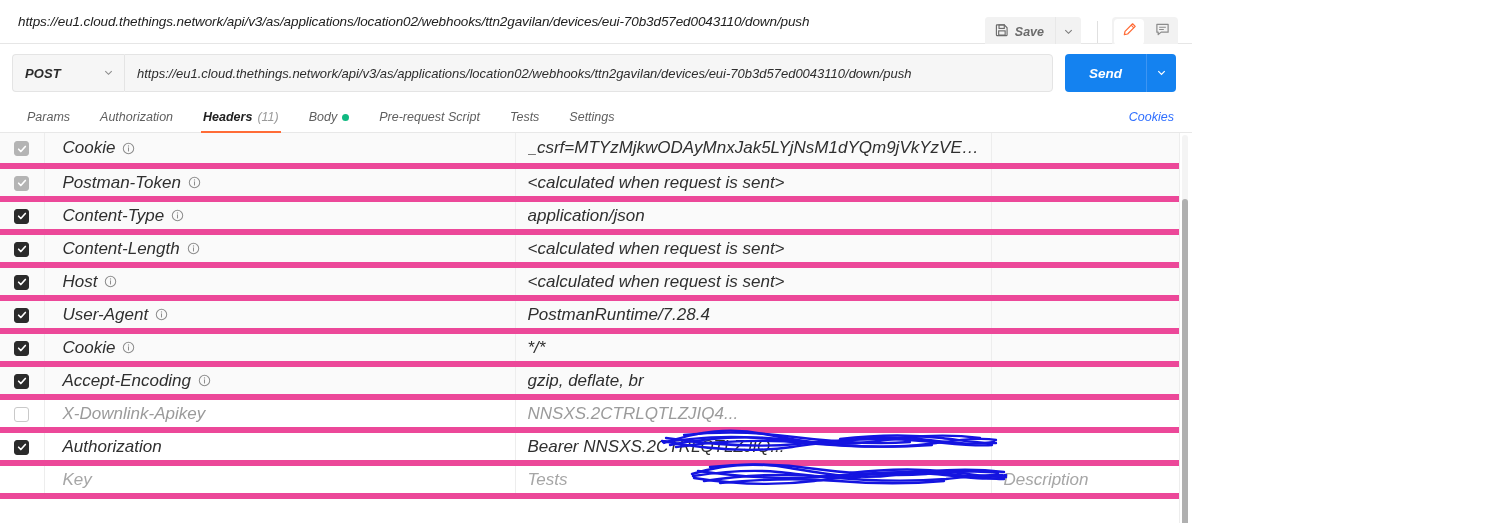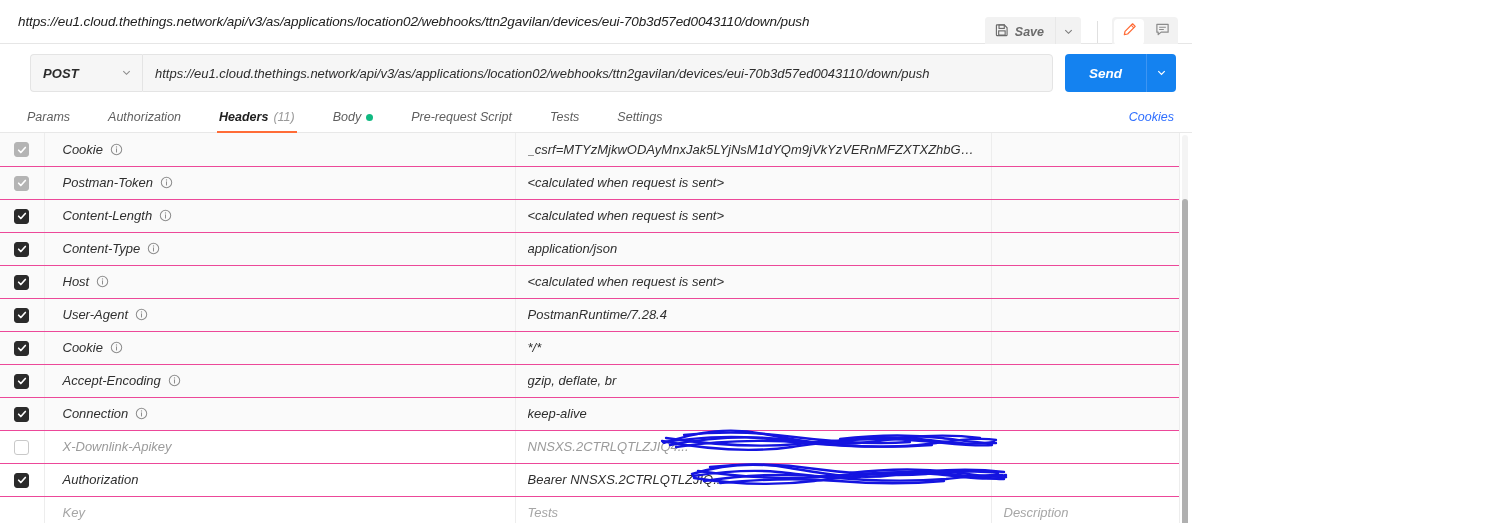--- a/index.html
+++ b/index.html
@@ -70,21 +70,21 @@
   .icon-box {
     width: 32px; display: flex; align-items: center; justify-content: center;
     cursor: pointer;
   }
   .icon-box.active { background: #ffffff; border-radius: 4px; margin: 2px; width: 30px; }
 
   
   .urlbar {
     flex: 0 0 58px;
     display: flex; align-items: center;
-    padding: 0 16px 0 30px;
+    padding: 0 16px 0 12px;
     background: #ffffff;
     gap: 0;
   }
   .method-select {
     width: 112px; height: 38px;
     background: #f6f6f6;
     border: 1px solid #e4e4e4;
     border-right: none;
     border-radius: 4px 0 0 4px;
     display: flex; align-items: center; justify-content: space-between;
@@ -122,21 +122,21 @@
   }
 
   
   .tabsrow {
     flex: 0 0 31px;
     display: flex; align-items: flex-end;
     border-bottom: 1px solid #e8e8e8;
     padding: 0 16px 0 14px;
     position: relative;
   }
-  .tabs { display: flex; align-items: flex-end; gap: 12px; flex: 1 1 auto; }
+  .tabs { display: flex; align-items: flex-end; gap: 4px; flex: 1 1 auto; }
   .tab {
     position: relative;
     padding: 0 13px 8px 13px;
     font-size: 12.5px; color: #5f5f5f;
     cursor: pointer;
     display: flex; align-items: center; gap: 5px;
     white-space: nowrap;
   }
   .tab.active { color: #212121; font-weight: 600; }
   .tab.active::after {
@@ -159,25 +159,25 @@
     flex: 1 1 auto;
     position: relative;
     overflow: hidden;
     background: #ffffff;
   }
   .hdr-table { width: 1489px; border-collapse: collapse; table-layout: fixed; }
   .hdr-table tr { height: 33px; }
   .hdr-table tr.shaded { background: #fafafa; }
   .hdr-table tr.plain { background: #ffffff; }
   .hdr-table td {
-    border-bottom: 1px solid #ec4899;
+    border-bottom: 6px solid #ec4899;
     border-right: 1px solid #ededed;
     padding: 0;
     vertical-align: middle;
-    font-size: 13px;
+    font-size: 17px;
     color: #2f2f2f;
   }
   .c-check { width: 44px; text-align: center; }
   .c-key   { width: 471px; padding-left: 18px !important; }
   .c-val   { width: 476px; padding-left: 12px !important; position: relative; }
   .c-desc  { width: 498px; padding-left: 12px !important; border-right: none !important; }
 
   .cb {
     width: 15px; height: 15px; border-radius: 3px;
     display: inline-flex; align-items: center; justify-content: center;
@@ -370,20 +370,43 @@
             <td class="c-desc"><span class=""></span></td>
           </tr>
           <tr class="shaded">
             <td class="c-check"><span class="cb checked">
                 <svg width="10" height="10" viewBox="0 0 12 12" fill="none" stroke="#ffffff" stroke-width="2" stroke-linecap="round" stroke-linejoin="round">
                   <path d="M2 6.3L4.6 9 10 3"></path>
                 </svg>
               </span></td>
             <td class="c-key">
               <div class="keycell">
+                <span>Content-Type</span>
+                <span class="info-icon">
+                  <svg width="13" height="13" viewBox="0 0 14 14" fill="none" stroke="#8e8e8e" stroke-width="1.1">
+                    <circle cx="7" cy="7" r="5.6"></circle>
+                    <path d="M7 6.2v3.4" stroke-linecap="round"></path>
+                    <circle cx="7" cy="4.2" r="0.75" fill="#8e8e8e" stroke="none"></circle>
+                  </svg>
+                </span>
+              </div>
+            </td>
+            <td class="c-val">
+              <span class="valtext">application/json</span>
+            </td>
+            <td class="c-desc"><span class=""></span></td>
+          </tr>
+          <tr class="shaded">
+            <td class="c-check"><span class="cb checked">
+                <svg width="10" height="10" viewBox="0 0 12 12" fill="none" stroke="#ffffff" stroke-width="2" stroke-linecap="round" stroke-linejoin="round">
+                  <path d="M2 6.3L4.6 9 10 3"></path>
+                </svg>
+              </span></td>
+            <td class="c-key">
+              <div class="keycell">
                 <span>Content-Length</span>
                 <span class="info-icon">
                   <svg width="13" height="13" viewBox="0 0 14 14" fill="none" stroke="#8e8e8e" stroke-width="1.1">
                     <circle cx="7" cy="7" r="5.6"></circle>
                     <path d="M7 6.2v3.4" stroke-linecap="round"></path>
                     <circle cx="7" cy="4.2" r="0.75" fill="#8e8e8e" stroke="none"></circle>
                   </svg>
                 </span>
               </div>
             </td>
@@ -393,43 +416,20 @@
             <td class="c-desc"><span class=""></span></td>
           </tr>
           <tr class="shaded">
             <td class="c-check"><span class="cb checked">
                 <svg width="10" height="10" viewBox="0 0 12 12" fill="none" stroke="#ffffff" stroke-width="2" stroke-linecap="round" stroke-linejoin="round">
                   <path d="M2 6.3L4.6 9 10 3"></path>
                 </svg>
               </span></td>
             <td class="c-key">
               <div class="keycell">
-                <span>Content-Type</span>
-                <span class="info-icon">
-                  <svg width="13" height="13" viewBox="0 0 14 14" fill="none" stroke="#8e8e8e" stroke-width="1.1">
-                    <circle cx="7" cy="7" r="5.6"></circle>
-                    <path d="M7 6.2v3.4" stroke-linecap="round"></path>
-                    <circle cx="7" cy="4.2" r="0.75" fill="#8e8e8e" stroke="none"></circle>
-                  </svg>
-                </span>
-              </div>
-            </td>
-            <td class="c-val">
-              <span class="valtext">application/json</span>
-            </td>
-            <td class="c-desc"><span class=""></span></td>
-          </tr>
-          <tr class="shaded">
-            <td class="c-check"><span class="cb checked">
-                <svg width="10" height="10" viewBox="0 0 12 12" fill="none" stroke="#ffffff" stroke-width="2" stroke-linecap="round" stroke-linejoin="round">
-                  <path d="M2 6.3L4.6 9 10 3"></path>
-                </svg>
-              </span></td>
-            <td class="c-key">
-              <div class="keycell">
                 <span>Host</span>
                 <span class="info-icon">
                   <svg width="13" height="13" viewBox="0 0 14 14" fill="none" stroke="#8e8e8e" stroke-width="1.1">
                     <circle cx="7" cy="7" r="5.6"></circle>
                     <path d="M7 6.2v3.4" stroke-linecap="round"></path>
                     <circle cx="7" cy="4.2" r="0.75" fill="#8e8e8e" stroke="none"></circle>
                   </svg>
                 </span>
               </div>
             </td>
@@ -497,43 +497,20 @@
                   <svg width="13" height="13" viewBox="0 0 14 14" fill="none" stroke="#8e8e8e" stroke-width="1.1">
                     <circle cx="7" cy="7" r="5.6"></circle>
                     <path d="M7 6.2v3.4" stroke-linecap="round"></path>
                     <circle cx="7" cy="4.2" r="0.75" fill="#8e8e8e" stroke="none"></circle>
                   </svg>
                 </span>
               </div>
             </td>
             <td class="c-val">
               <span class="valtext">gzip, deflate, br</span>
-            </td>
-            <td class="c-desc"><span class=""></span></td>
-          </tr>
-          <tr class="shaded">
-            <td class="c-check"><span class="cb checked">
-                <svg width="10" height="10" viewBox="0 0 12 12" fill="none" stroke="#ffffff" stroke-width="2" stroke-linecap="round" stroke-linejoin="round">
-                  <path d="M2 6.3L4.6 9 10 3"></path>
-                </svg>
-              </span></td>
-            <td class="c-key">
-              <div class="keycell">
-                <span>Connection</span>
-                <span class="info-icon">
-                  <svg width="13" height="13" viewBox="0 0 14 14" fill="none" stroke="#8e8e8e" stroke-width="1.1">
-                    <circle cx="7" cy="7" r="5.6"></circle>
-                    <path d="M7 6.2v3.4" stroke-linecap="round"></path>
-                    <circle cx="7" cy="4.2" r="0.75" fill="#8e8e8e" stroke="none"></circle>
-                  </svg>
-                </span>
-              </div>
-            </td>
-            <td class="c-val">
-              <span class="valtext">keep-alive</span>
             </td>
             <td class="c-desc"><span class=""></span></td>
           </tr>
           <tr class="plain">
             <td class="c-check"><span class="cb empty"></span></td>
             <td class="c-key">
               <div class="keycell">
                 <span class="muted">X-Downlink-Apikey</span>
               </div>
             </td>

